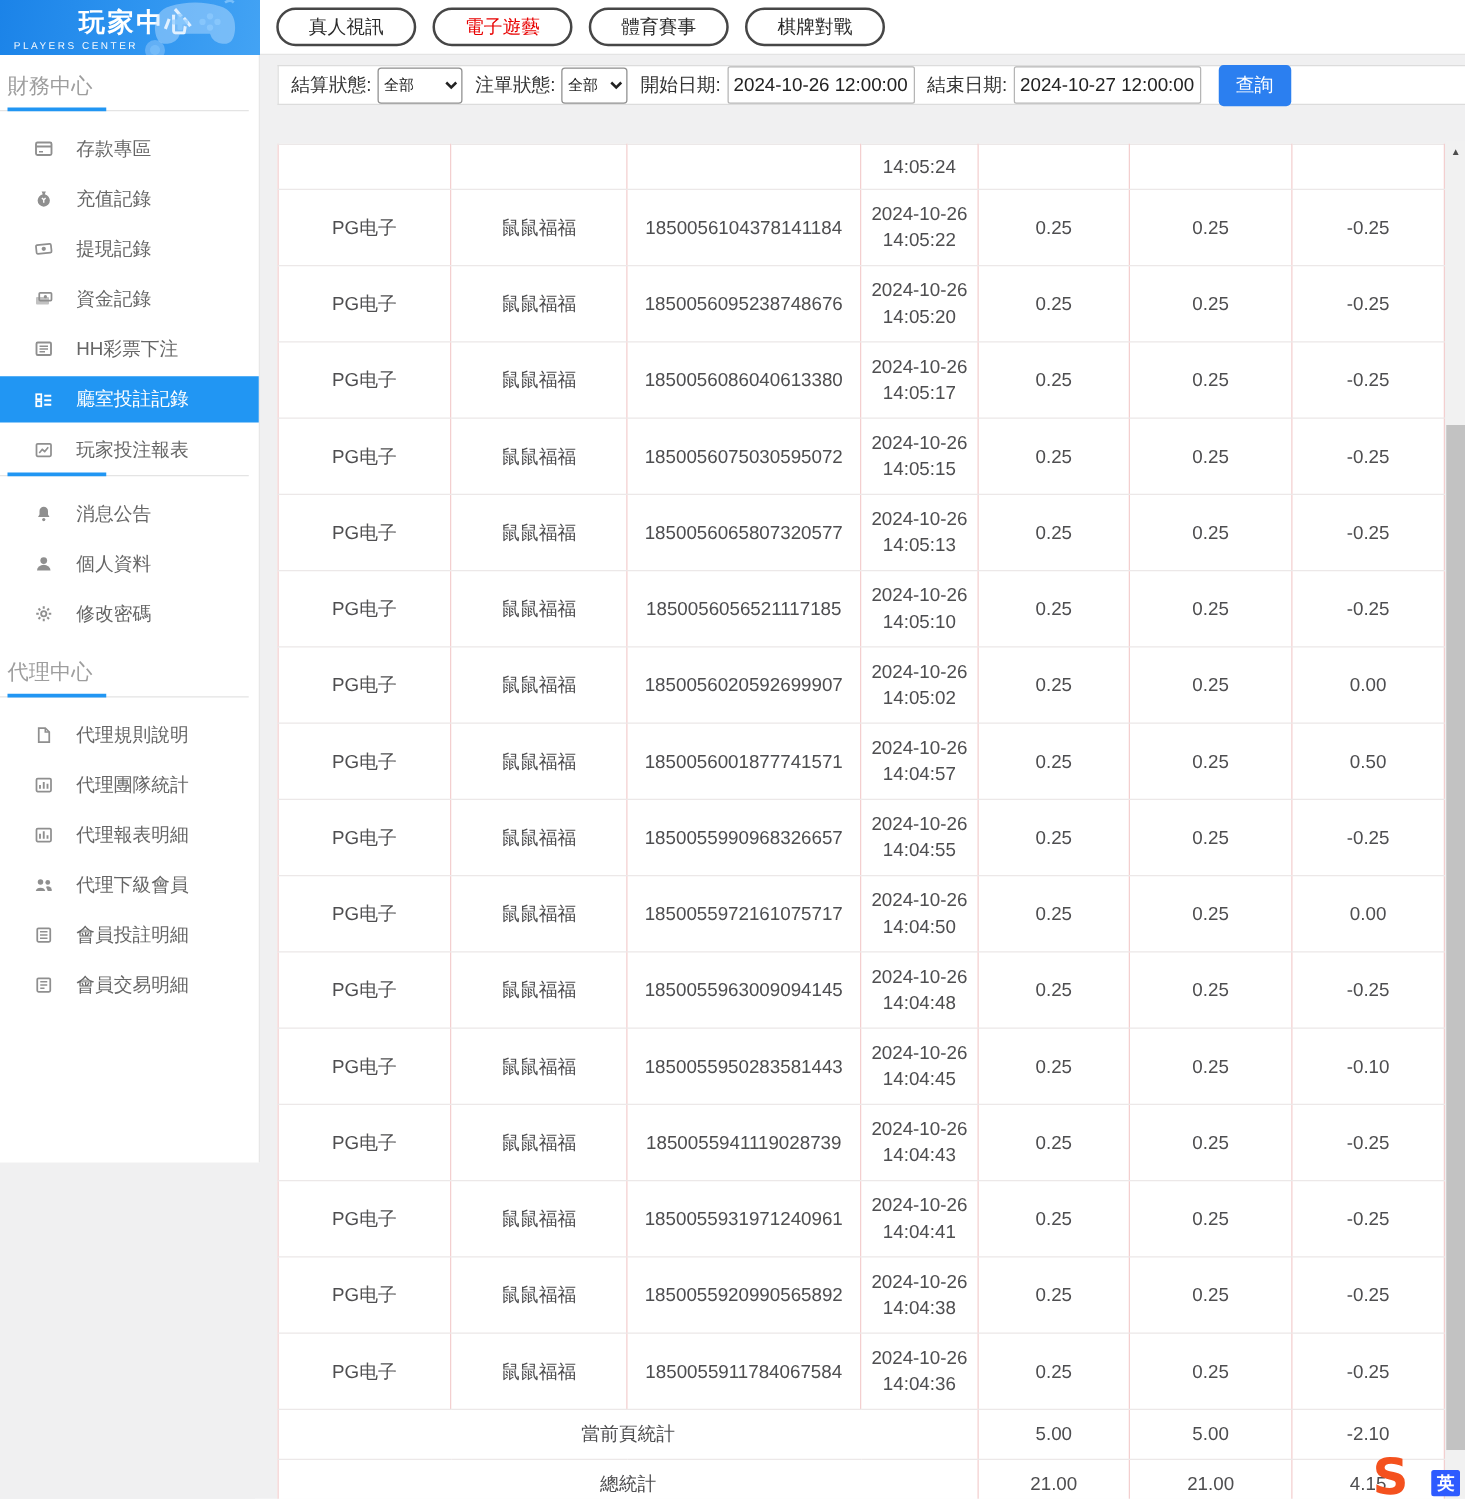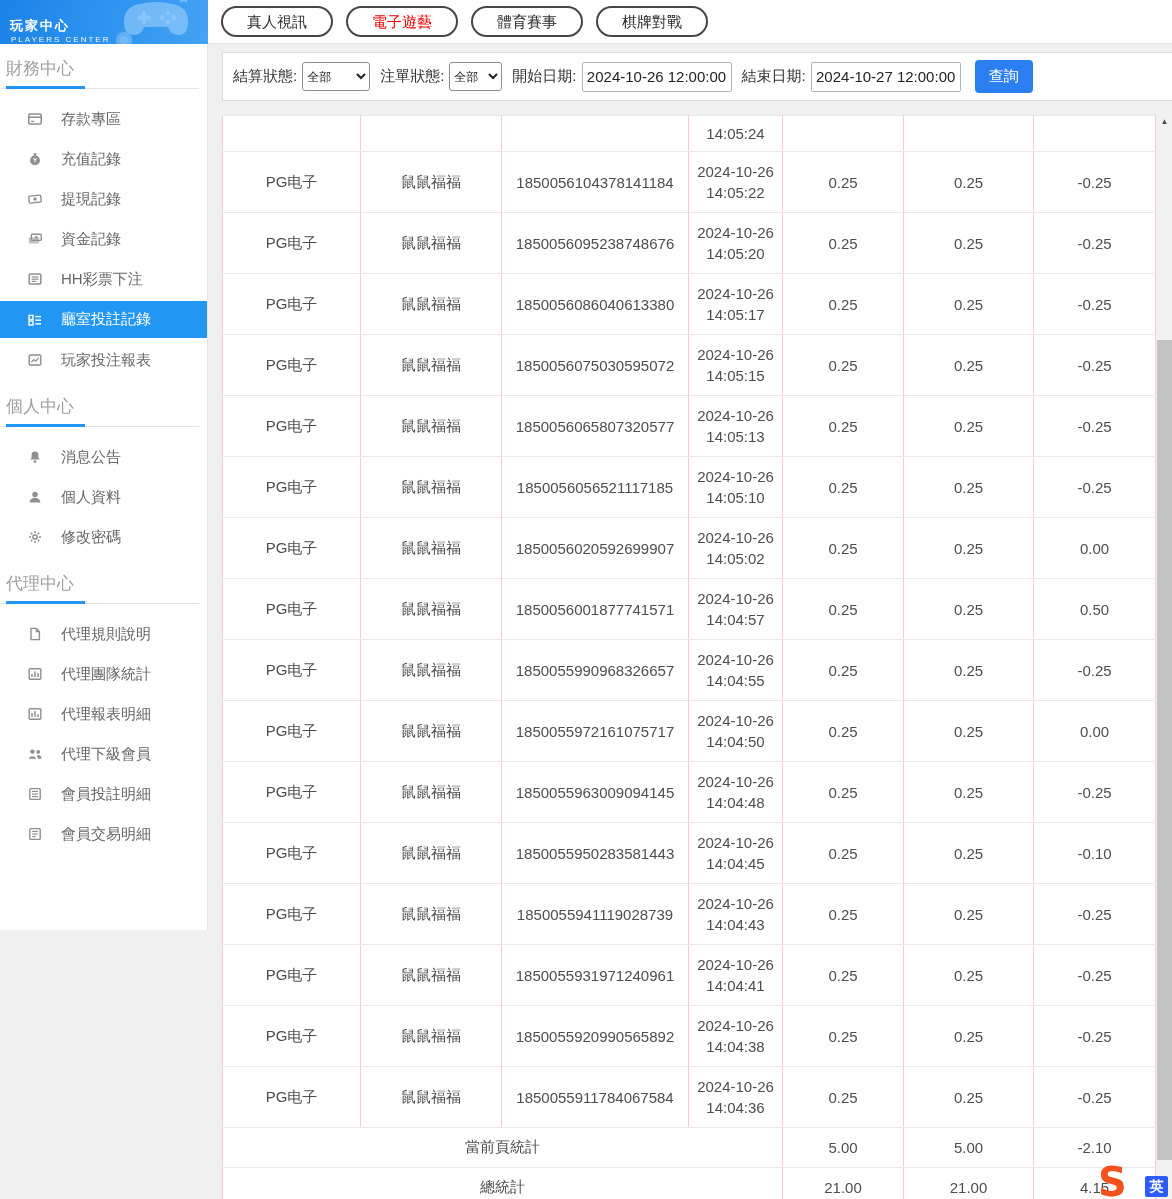--- a/index.html
+++ b/index.html
@@ -7,21 +7,21 @@
     width:1172px;height:1199px;overflow:hidden;position:relative;
     background:#f0f0f1;
     font-family:"Liberation Sans","DejaVu Sans",sans-serif;
   }
   
   .sidebar-header{
     position:absolute;left:0;top:0;width:208px;height:44px;
     background:linear-gradient(100deg,#1b83e8 0%,#2f95f0 55%,#43a3f4 100%);
     color:#fff;overflow:hidden;z-index:3;
   }
-  .sh-title{font-size:13px;font-weight:bold;margin:17px 0 0 10px;letter-spacing:2px;}
+  .sh-title{font-size:21px;font-weight:bold;margin:4px 0 0 10px;letter-spacing:2px;text-align:center;}
   .sh-sub{font-size:8px;letter-spacing:2px;margin-left:11px;opacity:.95;}
   .gamepad{position:absolute;right:2px;top:0;}
   .sidebar-body{
     position:absolute;left:0;top:44px;width:207px;height:886px;
     background:#fff;border-right:1px solid #e7e7e7;overflow:hidden;z-index:2;
   }
   .side-title{font-size:17px;color:#9e9e9e;padding:13px 0 8px 6px;}
   .s-extra{padding-top:15px;}
   .side-divider{position:relative;height:0;border-bottom:1px solid #e4e4e4;margin-right:8px;}
   .side-divider::before{content:"";position:absolute;left:6px;top:-2px;width:79px;height:3px;background:#2196f3;}
@@ -37,21 +37,21 @@
     border-bottom:1px solid #e4e4e4;display:flex;align-items:center;gap:13px;
     padding-left:13px;box-sizing:border-box;z-index:1;
   }
   .tab{
     height:31px;line-height:27px;padding:0 24px;border:2px solid #464646;border-radius:17px;
     background:#fff;font-size:15px;color:#2b2b2b;cursor:pointer;font-family:inherit;
   }
   .tab.active{color:#e80000;}
   
   .filterbar{
-    position:absolute;left:222px;top:52px;width:950px;height:49px;background:#fff;
+    position:absolute;left:222px;top:52px;width:950px;height:32px;background:#fff;
     border:1px solid #dcdcdc;border-right:none;box-sizing:border-box;
     display:flex;align-items:center;font-size:15px;color:#333;
   }
   .f-label{margin-left:10px;margin-right:5px;}
   .sel{height:29px;border:1px solid #8d8d8d;border-radius:3px;background:#fff;font-size:12px;color:#222;font-family:inherit;}
   .sel-settle{width:68px;}
   .sel-order{width:53px;}
   .date-input{width:144px;height:28px;border:1px solid #b5b5b5;border-radius:2px;font-size:15px;color:#222;padding:0 2px;text-align:center;font-family:inherit;}
   .search-btn{height:33px;padding:0 14px;background:#2b7ff0;color:#fff;border:none;border-radius:4px;font-size:15px;margin-left:14px;cursor:pointer;font-family:inherit;}
   
@@ -168,21 +168,20 @@
       <div class="side-item">
         <span class="ico">
           <svg viewBox="0 0 16 16" width="16" height="16">
             <rect x="2.2" y="3" width="11.6" height="10" rx="1" fill="none" stroke="currentColor" stroke-width="1.4"></rect>
             <polyline points="4.4,10.4 6.8,7.6 8.8,9.2 11.6,5.8" fill="none" stroke="currentColor" stroke-width="1.3"></polyline>
           </svg>
         </span>
         <span>玩家投注報表</span>
       </div>
     </div>
-    <div class="side-title s-extra">個人中心</div>
     <div class="side-divider"></div>
     <div class="side-items">
       <div class="side-item">
         <span class="ico">
           <svg viewBox="0 0 16 16" width="16" height="16">
             <path d="M8 2.4 a3.4 3.4 0 0 1 3.4 3.4 v2.7 l1.2 2 h-9.2 l1.2 -2 v-2.7 a3.4 3.4 0 0 1 3.4 -3.4 z" fill="currentColor"></path>
             <circle cx="8" cy="12.6" r="1.3" fill="currentColor"></circle>
           </svg>
         </span>
         <span>消息公告</span>

